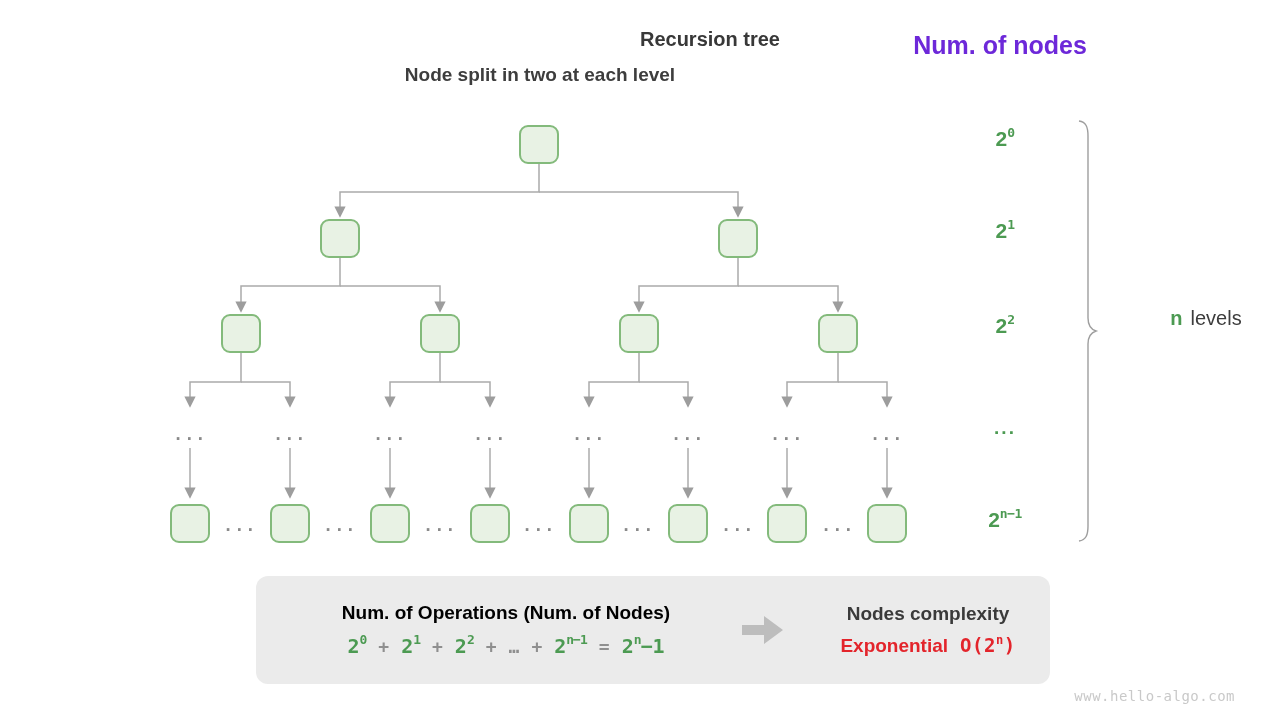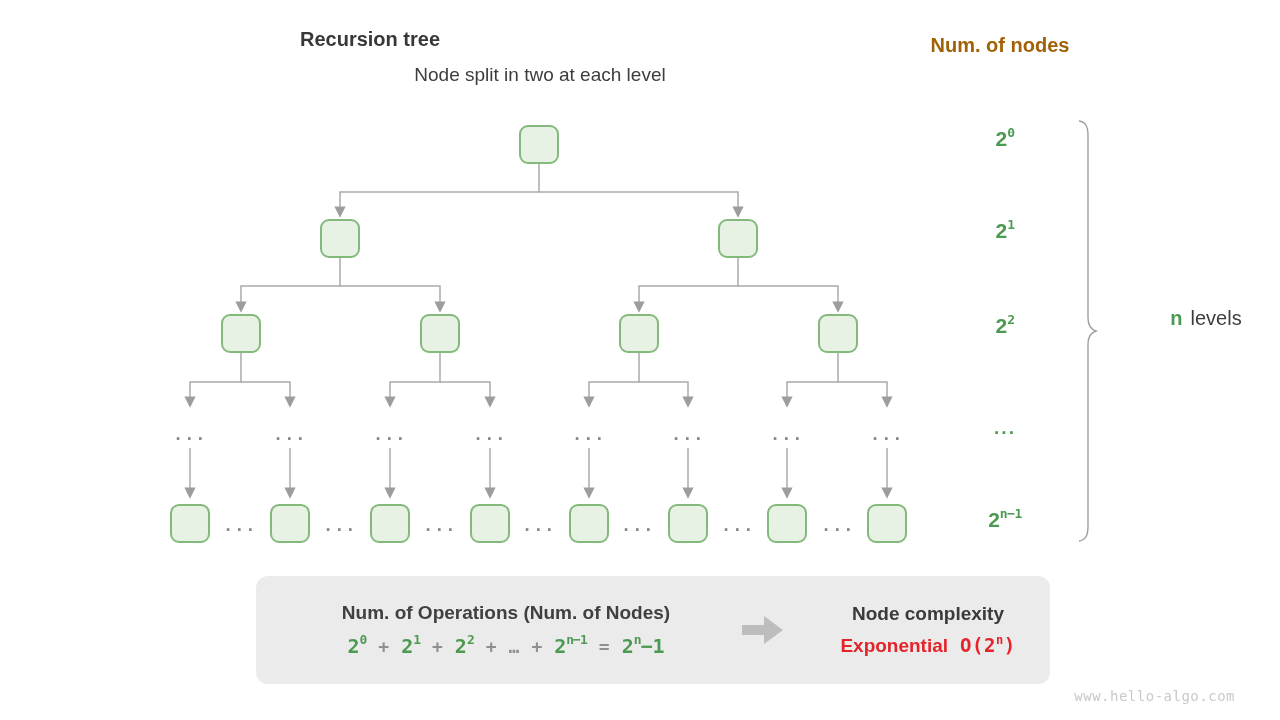--- a/index.html
+++ b/index.html
@@ -5,30 +5,30 @@
   html,body{margin:0;padding:0;}
   body{
     width:1280px;height:720px;position:relative;background:#ffffff;
     font-family:"Liberation Sans",sans-serif;overflow:hidden;
     -webkit-font-smoothing:antialiased;
   }
   .abs{position:absolute;}
 
   
   .page-title{
-    left:300px;top:28px;width:480px;text-align:left;
+    left:300px;top:28px;width:480px;text-align:right;
     font-size:20px;font-weight:700;color:#383838;
   }
   .page-subtitle{
     left:300px;top:64px;width:480px;text-align:center;
-    font-size:19px;font-weight:400;color:#3d3d3d;
+    font-size:19px;font-weight:700;color:#3d3d3d;
   }
   .right-header{
     left:900px;top:31px;width:200px;text-align:center;
-    font-size:20px;font-weight:700;color:#a16207;line-height:28px;
+    font-size:25px;font-weight:700;color:#6d28d9;line-height:28px;
   }
 
   
   .lvl{
     left:955px;width:100px;text-align:center;
     font-size:21px;font-weight:700;color:#4c9a52;
   }
   .lvl sup{
     font-family:"DejaVu Sans Mono",monospace;
     font-size:13px;position:relative;top:-1px;vertical-align:super;letter-spacing:-0.5px;
@@ -42,21 +42,21 @@
   }
   .brace-label .n-var{color:#4c9a52;font-weight:700;margin-right:8px;}
 
   
   .sumbox{
     left:256px;top:576px;width:794px;height:108px;
     background:#ebebeb;border-radius:12px;
     display:flex;align-items:center;
   }
   .sb-left{margin-left:30px;width:440px;text-align:center;}
-  .sb-title{font-size:19px;font-weight:700;color:#404040;margin-bottom:9px;}
+  .sb-title{font-size:19px;font-weight:700;color:#000000;margin-bottom:9px;}
   .formula{
     font-family:"DejaVu Sans Mono",monospace;font-weight:700;font-size:20px;
     display:flex;justify-content:center;align-items:baseline;
   }
   .tok{margin:0 6px;}
   .tok.green{color:#4c9a52;}
   .tok.op{color:#8f8f8f;font-size:18px;}
   .formula sup{font-size:13px;position:relative;top:-1px;vertical-align:super;letter-spacing:-1px;}
   .block-arrow{margin:0 22px 0 14px;flex:0 0 auto;}
   .sb-right{width:240px;text-align:center;}
@@ -200,20 +200,20 @@
       <span class="tok op">=</span>
       <span class="tok green"><span>2</span><sup>n</sup><span>−1</span></span>
     </div>
   </div>
 
   <svg class="block-arrow" width="46" height="36" viewBox="0 0 46 36">
     <polygon points="2,13 24,13 24,4 43,18 24,32 24,23 2,23" fill="#bdbdbd"></polygon>
   </svg>
 
   <div class="sb-right">
-    <div class="sb-right-title">Node complexity</div>
+    <div class="sb-right-title">Nodes complexity</div>
     <div class="sb-complexity">
       <span>Exponential</span><span class="bigo"><span>O(2</span><sup>n</sup><span>)</span></span>
     </div>
   </div>
 </div>
 
 <div class="abs watermark">www.hello-algo.com</div>
 
 </body></html>

